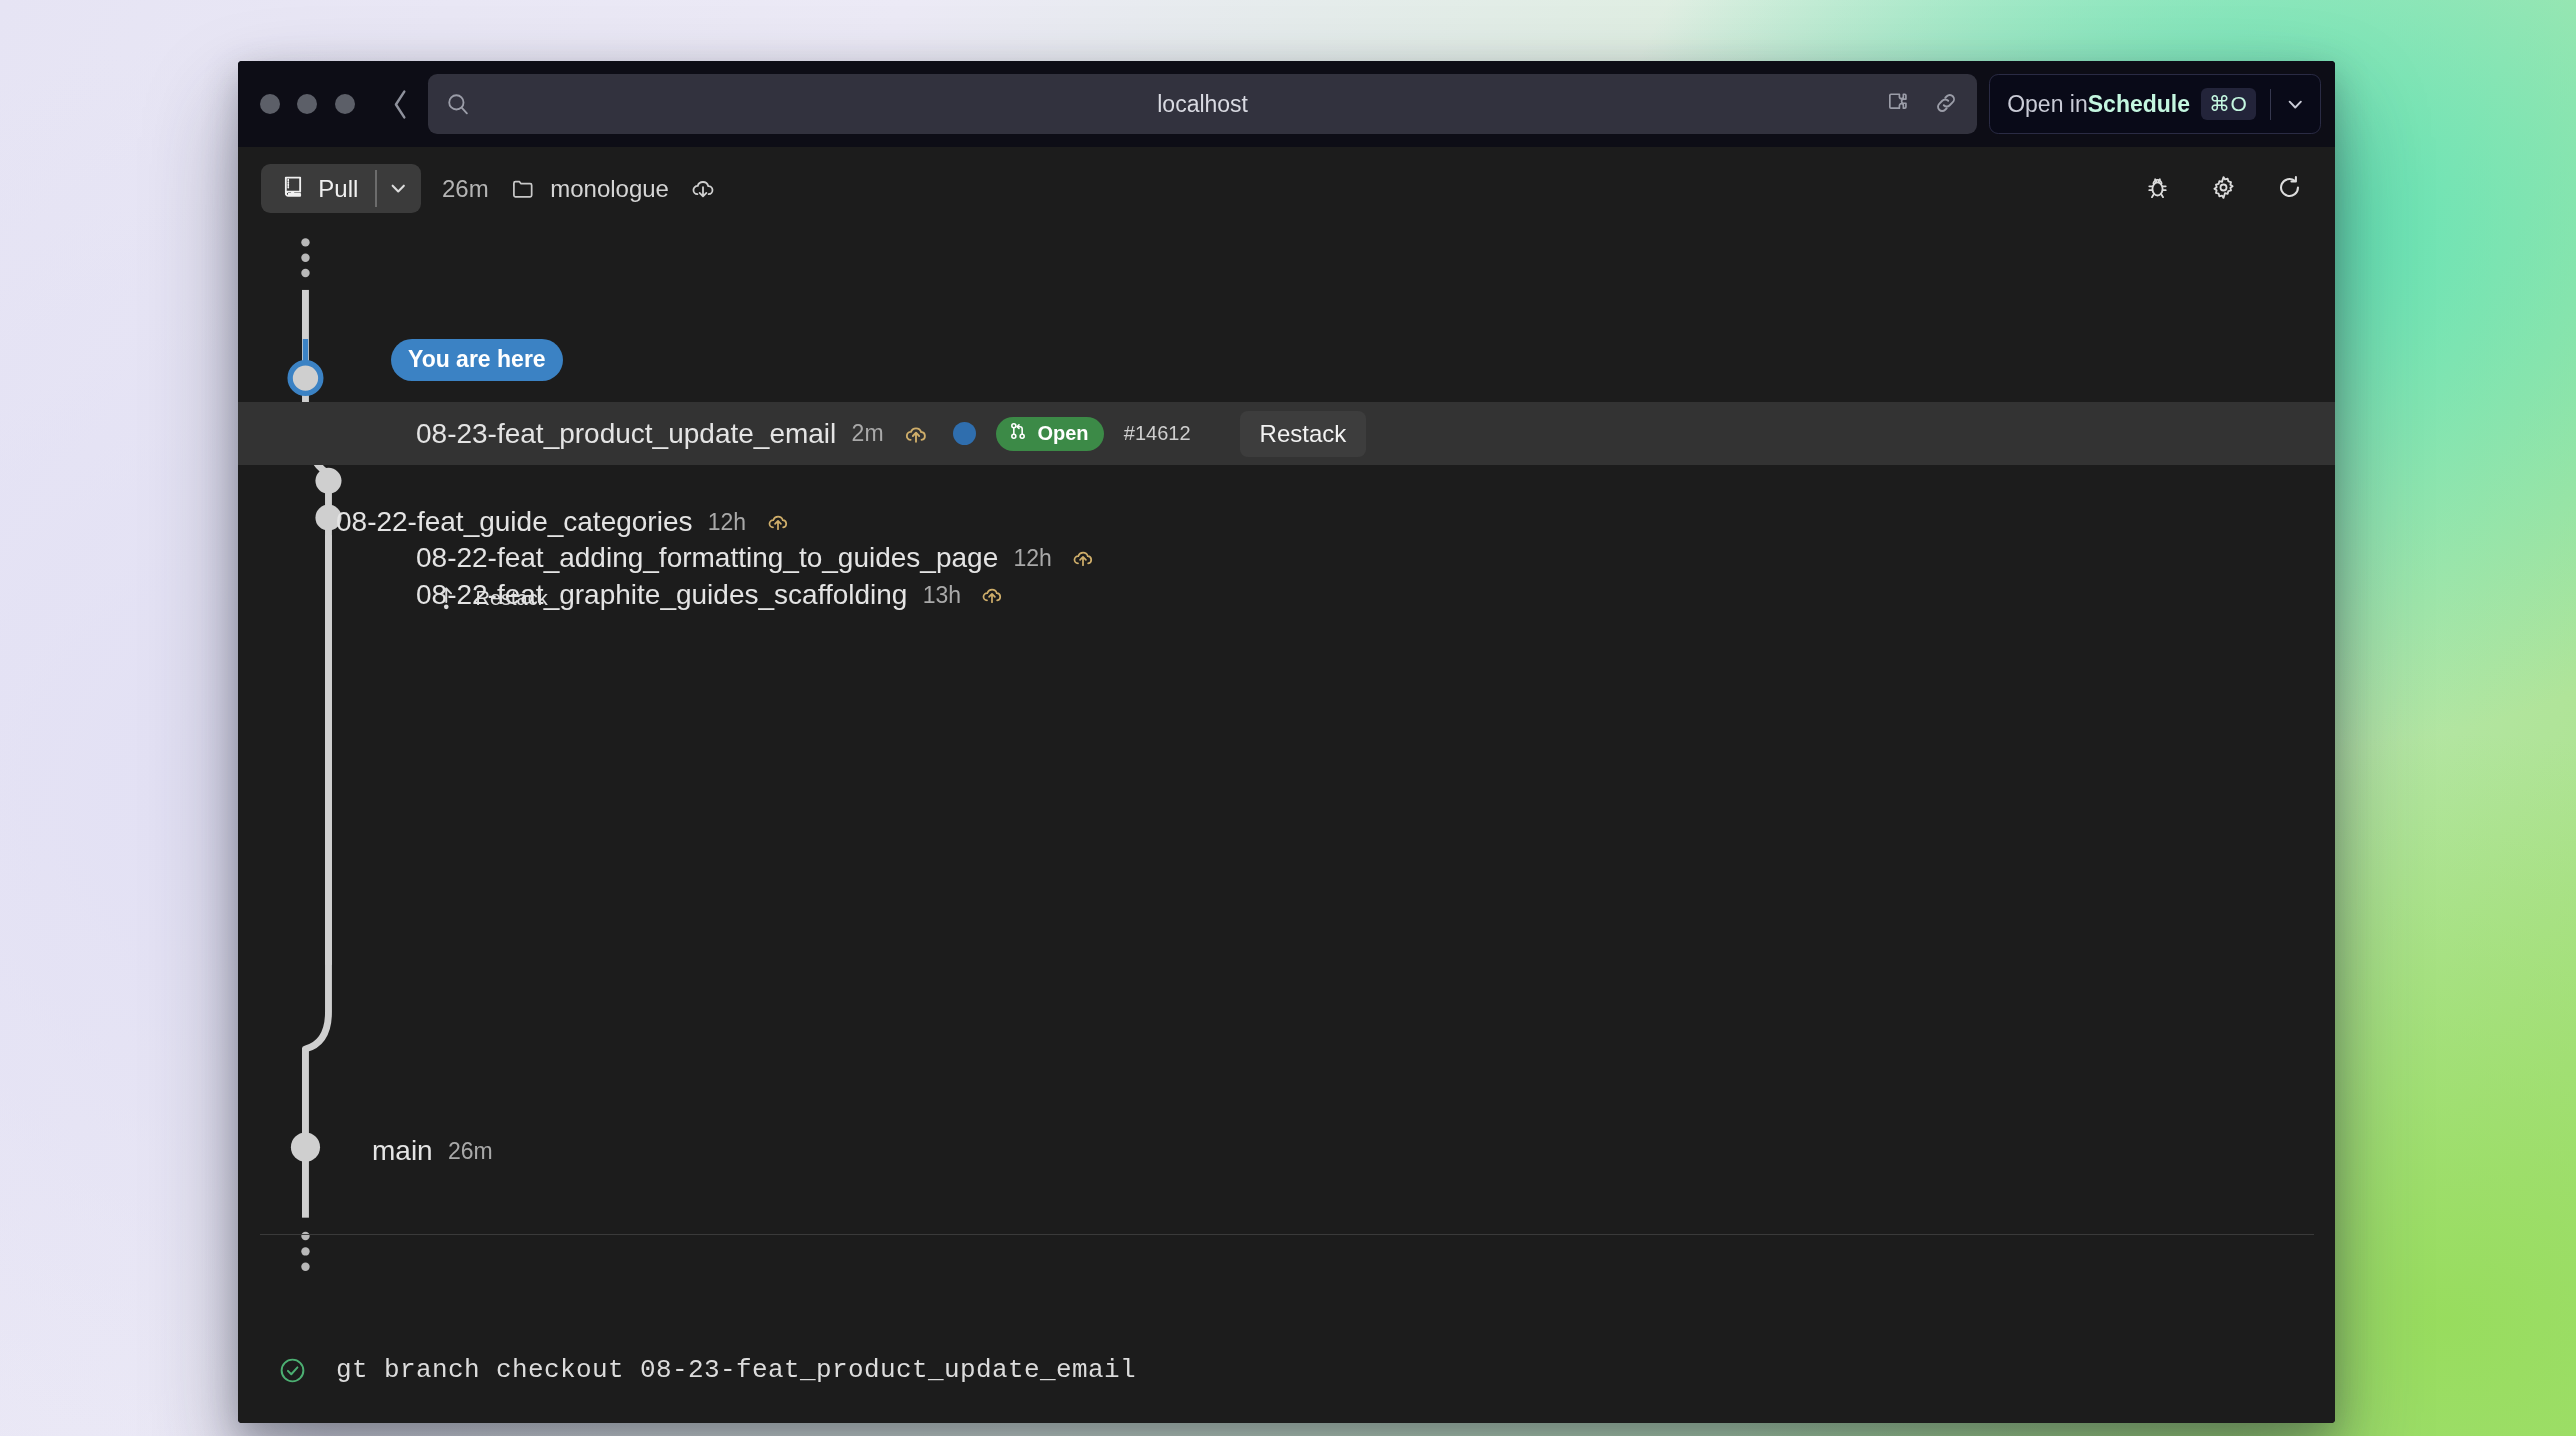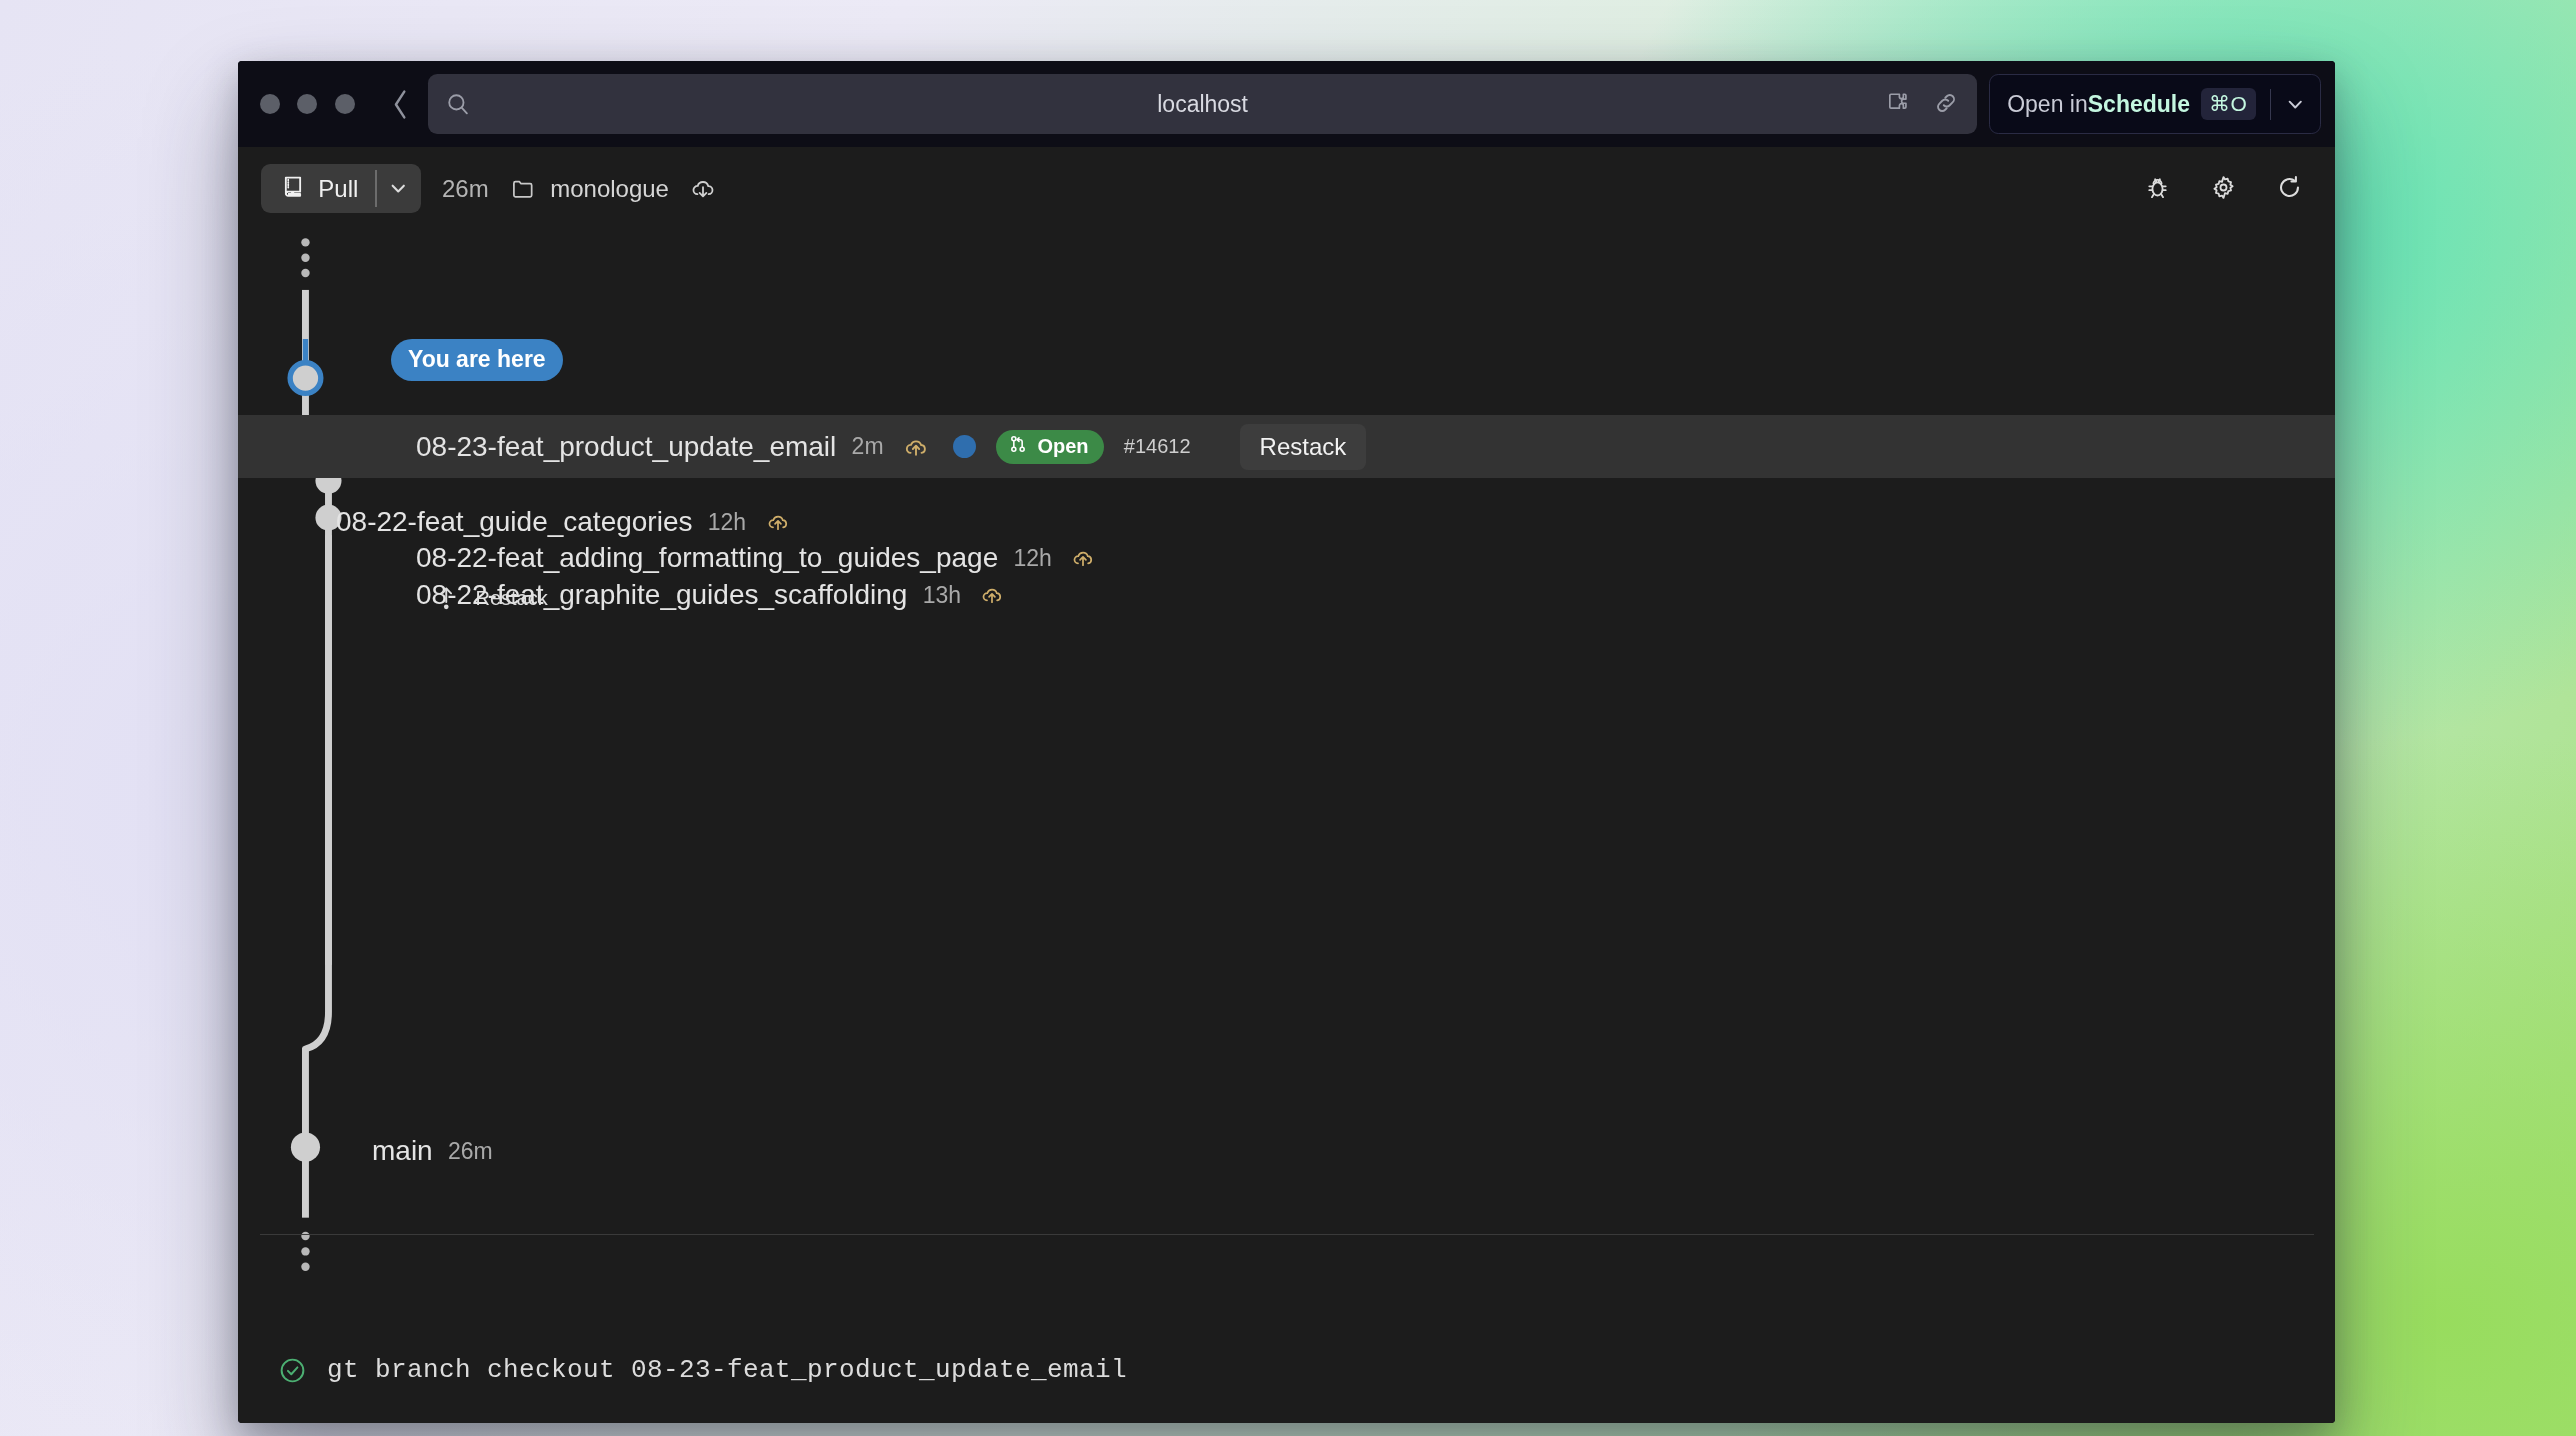--- a/index.html
+++ b/index.html
@@ -296,21 +296,21 @@
     height: 1.5px;
     background: #3a3a3a;
   }
   .statusbar {
     flex: 0 0 94px;
     height: 94px;
     background: #1c1c1c;
     display: flex;
     align-items: center;
     padding: 0 31px 12px 40px;
-    gap: 20px;
+    gap: 29px;
   }
   .statusbar .ok-ico { color: #4caf72; display:flex; align-items:center; }
   .statusbar .cmd {
     font-family: "Liberation Mono", "DejaVu Sans Mono", monospace;
     font-size: 26px;
     color: #dcdcdc;
     letter-spacing: 0.4px;
   }
 </style>
 </head>
@@ -462,21 +462,21 @@
 
         <circle cx="118" cy="280" r="17" fill="#cfcfcf"></circle>
         <circle cx="118" cy="327" r="17" fill="#cfcfcf"></circle>
         <circle cx="118" cy="375" r="17" fill="#cfcfcf"></circle>
 
         <circle cx="88" cy="1196" r="19" fill="#cfcfcf"></circle>
       </svg>
 
       <div class="badge-here" style="left: 153px; top: 109px;">You are here</div>
 
-      <div class="row selected" style="top: 185px; height: 63px; right: 0px;">
+      <div class="row selected" style="top: 172px; height: 63px; right: 0px;">
         <span class="row-label" style="margin-left: 178px;">08-23-feat_product_update_email</span>
         <span class="row-time">2m</span>
         <span class="row-cloud">
           <svg width="28" height="28" viewBox="0 0 24 24" fill="none">
             <path d="M7.4 17.0a3.4 3.4 0 0 1 .3-6.8A4.6 4.6 0 0 1 16.4 10.3a3.4 3.4 0 0 1 .35 6.75" stroke="currentColor" stroke-width="1.6" stroke-linecap="round"></path>
             <path d="M12 18.6v-7.3M9.3 13.7 12 10.9l2.7 2.8" stroke="currentColor" stroke-width="1.6" stroke-linecap="round" stroke-linejoin="round"></path>
           </svg>
         </span>
         <span class="pr-dot"></span>
         <span class="pill-open">

